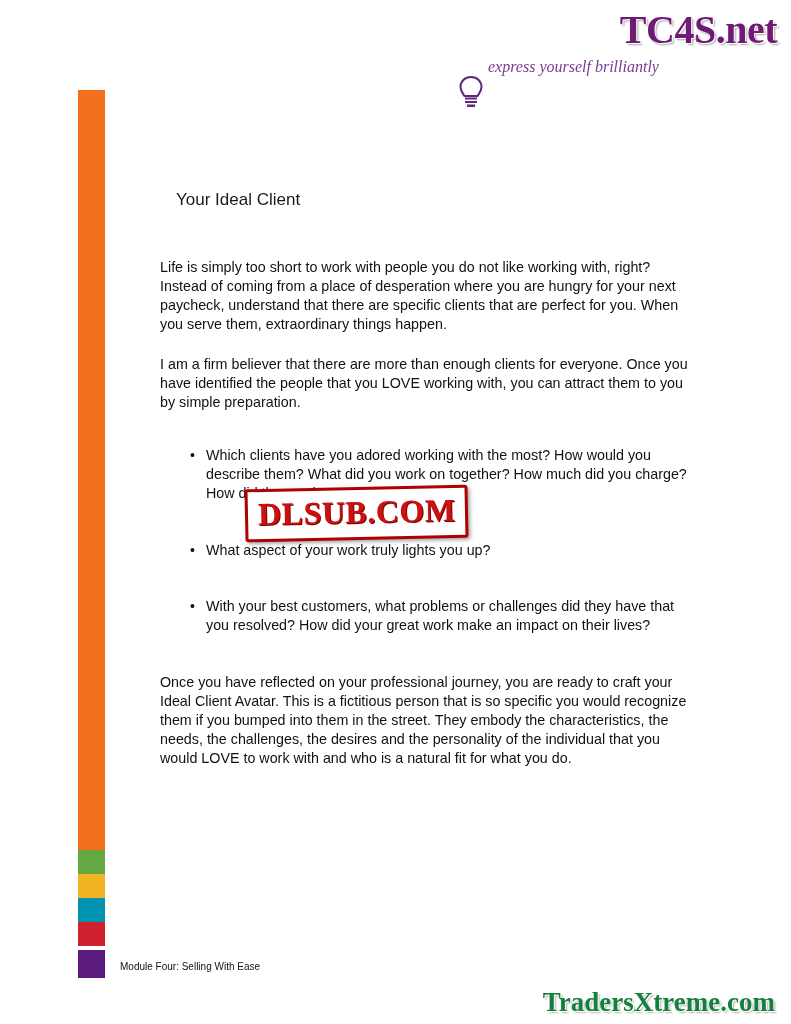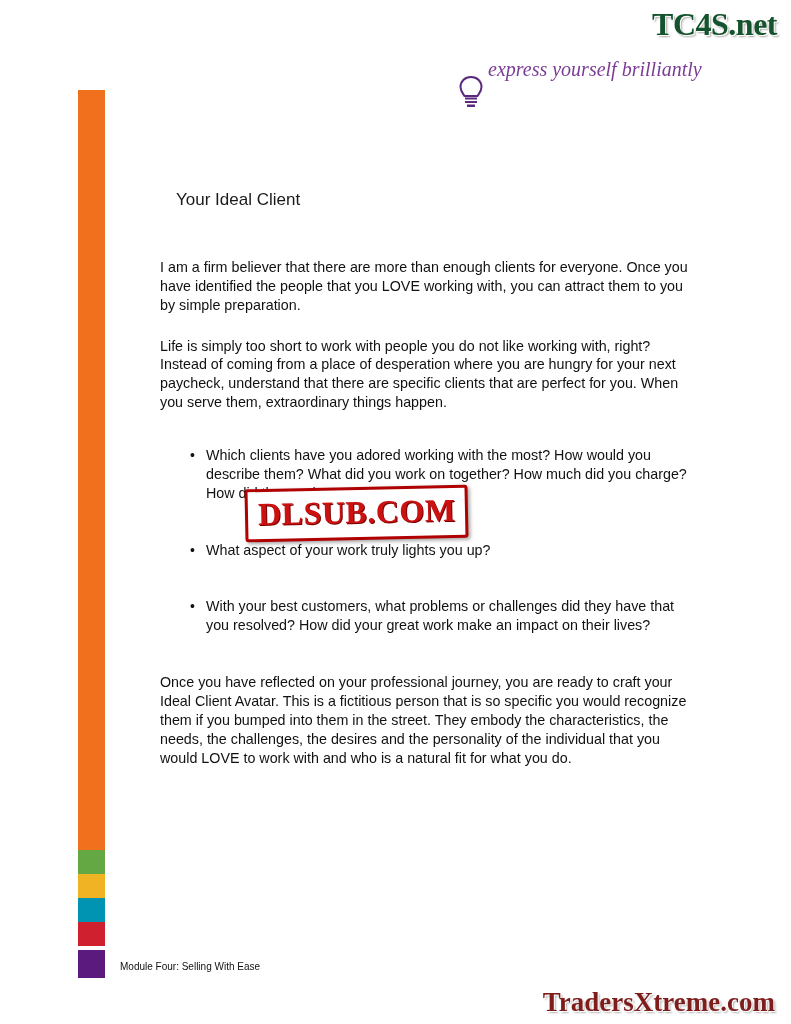--- a/index.html
+++ b/index.html
@@ -19,34 +19,34 @@
     margin: 0 auto;
   }
 
   
   .wm-tc4s {
     position: absolute;
     top: 6px;
     right: 14px;
     font-family: "Liberation Serif", serif;
     font-weight: bold;
-    font-size: 32px;
-    color: #14532d;
+    font-size: 40px;
+    color: #701a75;
     letter-spacing: -0.5px;
     text-shadow: 1px 1px 0 #ffffff, 2px 2px 2px rgba(0,0,0,0.35);
     z-index: 40;
   }
   .wm-traders {
     position: absolute;
     bottom: 6px;
     right: 16px;
     font-family: "Liberation Serif", serif;
     font-weight: bold;
     font-size: 27px;
-    color: #7f1d1d;
+    color: #15803d;
     text-shadow: 1px 1px 0 #ffffff, 2px 2px 2px rgba(0,0,0,0.3);
     z-index: 40;
   }
   .wm-dlsub {
     position: absolute;
     left: 245px;
     top: 487px;
     z-index: 35;
     transform: rotate(-1.2deg);
     padding: 4px 10px 6px 10px;
@@ -87,21 +87,21 @@
   .logo-reg {
     font-size: 11px;
     vertical-align: super;
     color: #5b2a7e;
   }
   .logo-tag {
     margin-top: 12px;
     margin-left: 152px;
     font-family: "Liberation Serif", serif;
     font-style: italic;
-    font-size: 20px;
+    font-size: 16px;
     color: #7a3b96;
     white-space: nowrap;
   }
   .bulb {
     position: absolute;
     left: 122px;
     top: 30px;
     width: 26px;
     height: 34px;
   }
@@ -195,22 +195,22 @@
     <div style="height:24px;background:#f0b323"></div>
     <div style="height:24px;background:#0093b2"></div>
     <div style="height:24px;background:#cf2030"></div>
     <div style="height:4px;background:#ffffff"></div>
     <div style="height:28px;background:#5b1a7e"></div>
   </div>
 
   <div class="content">
     <h1 class="doc-title">Your Ideal Client</h1>
 
+    <p class="para">Life is simply too short to work with people you do not like working with, right?  Instead of coming from a place of desperation where you are hungry for your next paycheck, understand that there are specific clients that are perfect for you.  When you serve them, extraordinary things happen.</p>
     <p class="para">I am a firm believer that there are more than enough clients for everyone.  Once you have identified the people that you LOVE working with, you can attract them to you by simple preparation.</p>
-    <p class="para">Life is simply too short to work with people you do not like working with, right?  Instead of coming from a place of desperation where you are hungry for your next paycheck, understand that there are specific clients that are perfect for you.  When you serve them, extraordinary things happen.</p>
 
     <ul class="bullets">
       <li>Which clients have you adored working with the most?  How would you describe them?  What did you work on together?  How much did you charge?  How did they make you feel?</li>
       <li>What aspect of your work truly lights you up?</li>
       <li>With your best customers, what problems or challenges did they have that you resolved?  How did your great work make an impact on their lives?</li>
     </ul>
 
     <p class="para">Once you have reflected on your professional journey, you are ready to craft your Ideal Client Avatar.  This is a fictitious person that is so specific you would recognize them if you bumped into them in the street.  They embody the characteristics, the needs, the challenges, the desires and the personality of the individual that you would LOVE to work with and who is a natural fit for what you do.</p>
   </div>
 

